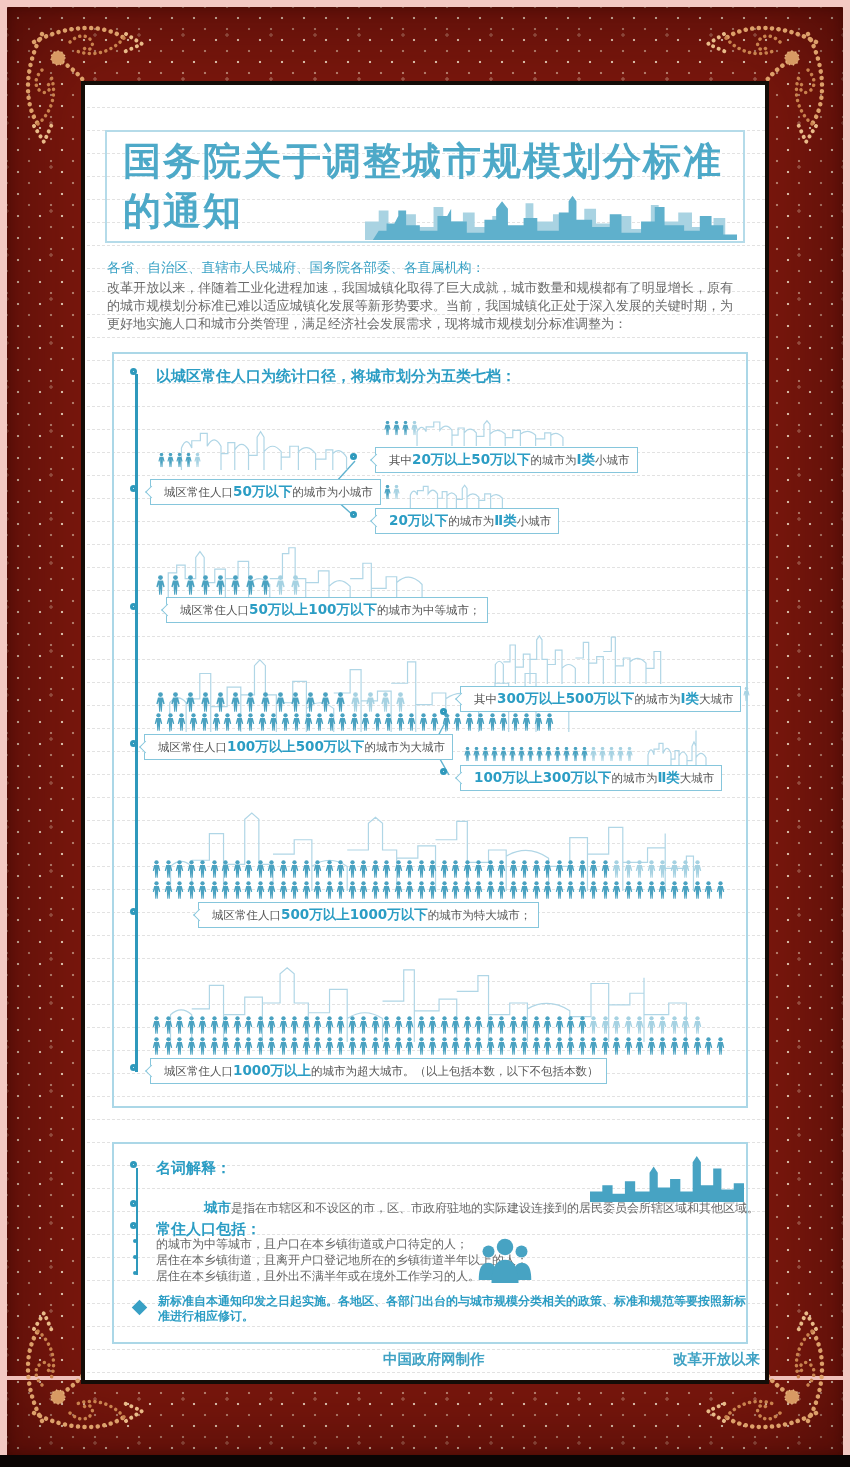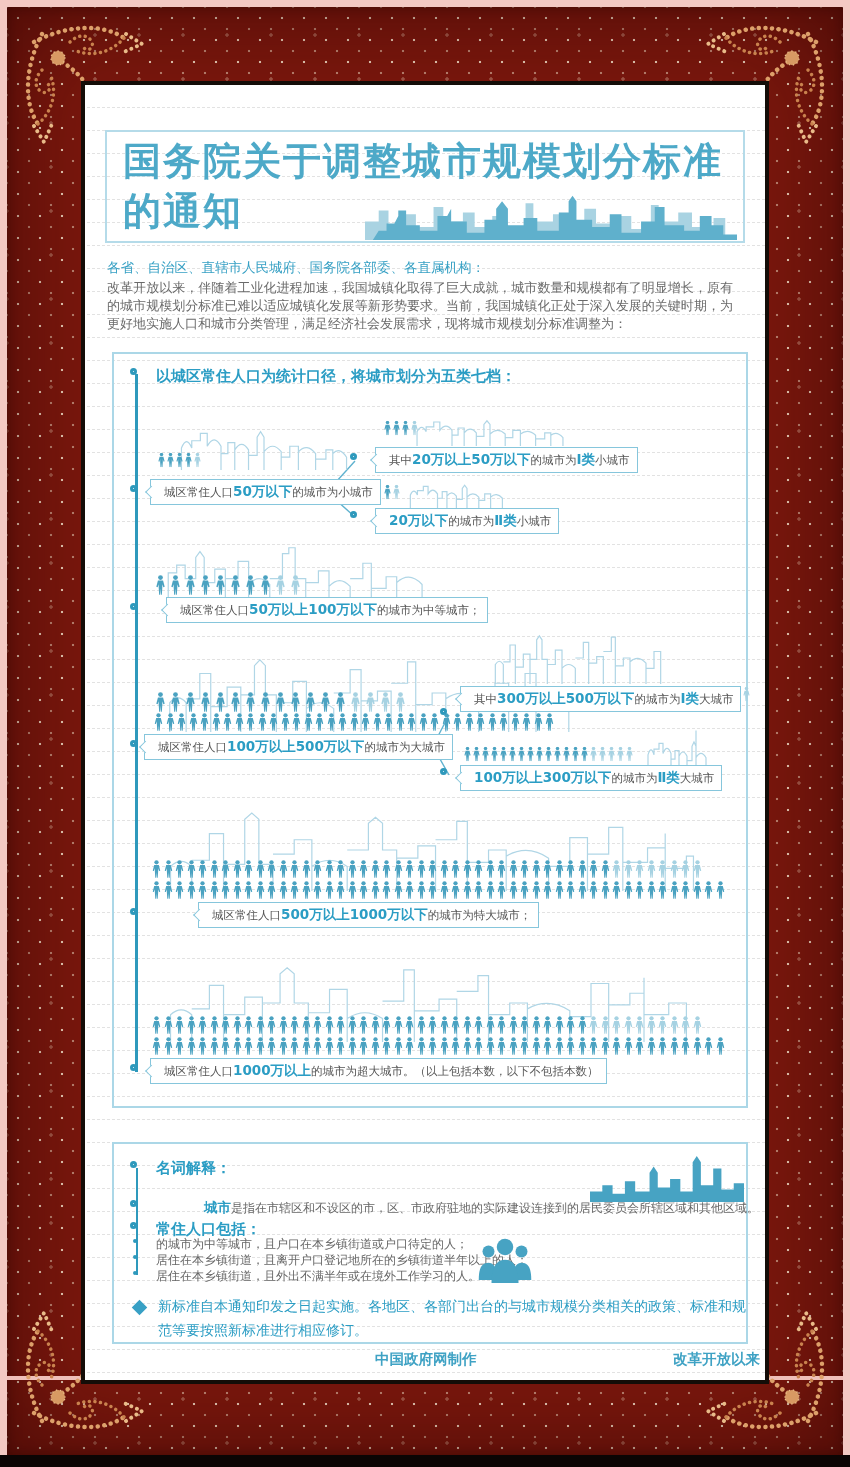--- a/index.html
+++ b/index.html
@@ -75,21 +75,21 @@
 
   
   .sky{position:absolute;}
   .sky path{fill:none;stroke:#b0d6e6;stroke-width:1.2;vector-effect:non-scaling-stroke;}
   .solid-sky path,.solid-sky circle{stroke:none;}
 
   
   .g-text{position:absolute;font-size:12px;color:#666;white-space:nowrap;}
   .g-term{color:#2b9dc4;font-weight:bold;font-size:13.5px;}
   .diamond{position:absolute;width:11px;height:11px;background:#38a0c5;transform:rotate(45deg);}
-  .notice{position:absolute;font-size:14px;line-height:24px;font-weight:normal;color:#2b9dc4;}
+  .notice{position:absolute;font-size:12px;line-height:15px;font-weight:bold;color:#2b9dc4;}
 
   .footer{position:absolute;font-size:14.5px;font-weight:bold;color:#3fa2c4;white-space:nowrap;}
 </style>
 </head>
 <body>
 
 <svg width="0" height="0" style="position:absolute" aria-hidden="true">
   <symbol id="person-shape" viewBox="0 0 10 21">
     <g fill="currentColor">
       <circle cx="5" cy="2.7" r="2.5"></circle>
@@ -1288,16 +1288,16 @@
             <path d="M48,60 L48,50 C48,42 52,37 58,37 C67,37 71,44 71,60 Z"></path>
           <circle cx="36" cy="16" r="11"></circle>
             <path d="M18,64 C18,44 24,33 36,33 C48,33 54,44 54,64 Z"></path>
         </g>
       </svg>
 
       <span class="diamond" style="left:20px;top:158px;"></span>
       <div class="notice" style="left:44px;top:150px;width:598px;">新标准自本通知印发之日起实施。各地区、各部门出台的与城市规模分类相关的政策、标准和规范等要按照新标准进行相应修订。</div>
     </div>
 
-    <div class="footer" style="left:290px;top:1265px;">中国政府网制作</div>
+    <div class="footer" style="left:298px;top:1265px;">中国政府网制作</div>
     <div class="footer" style="left:588px;top:1265px;">改革开放以来</div>
   </div>
 </div>
 
 </body></html>

